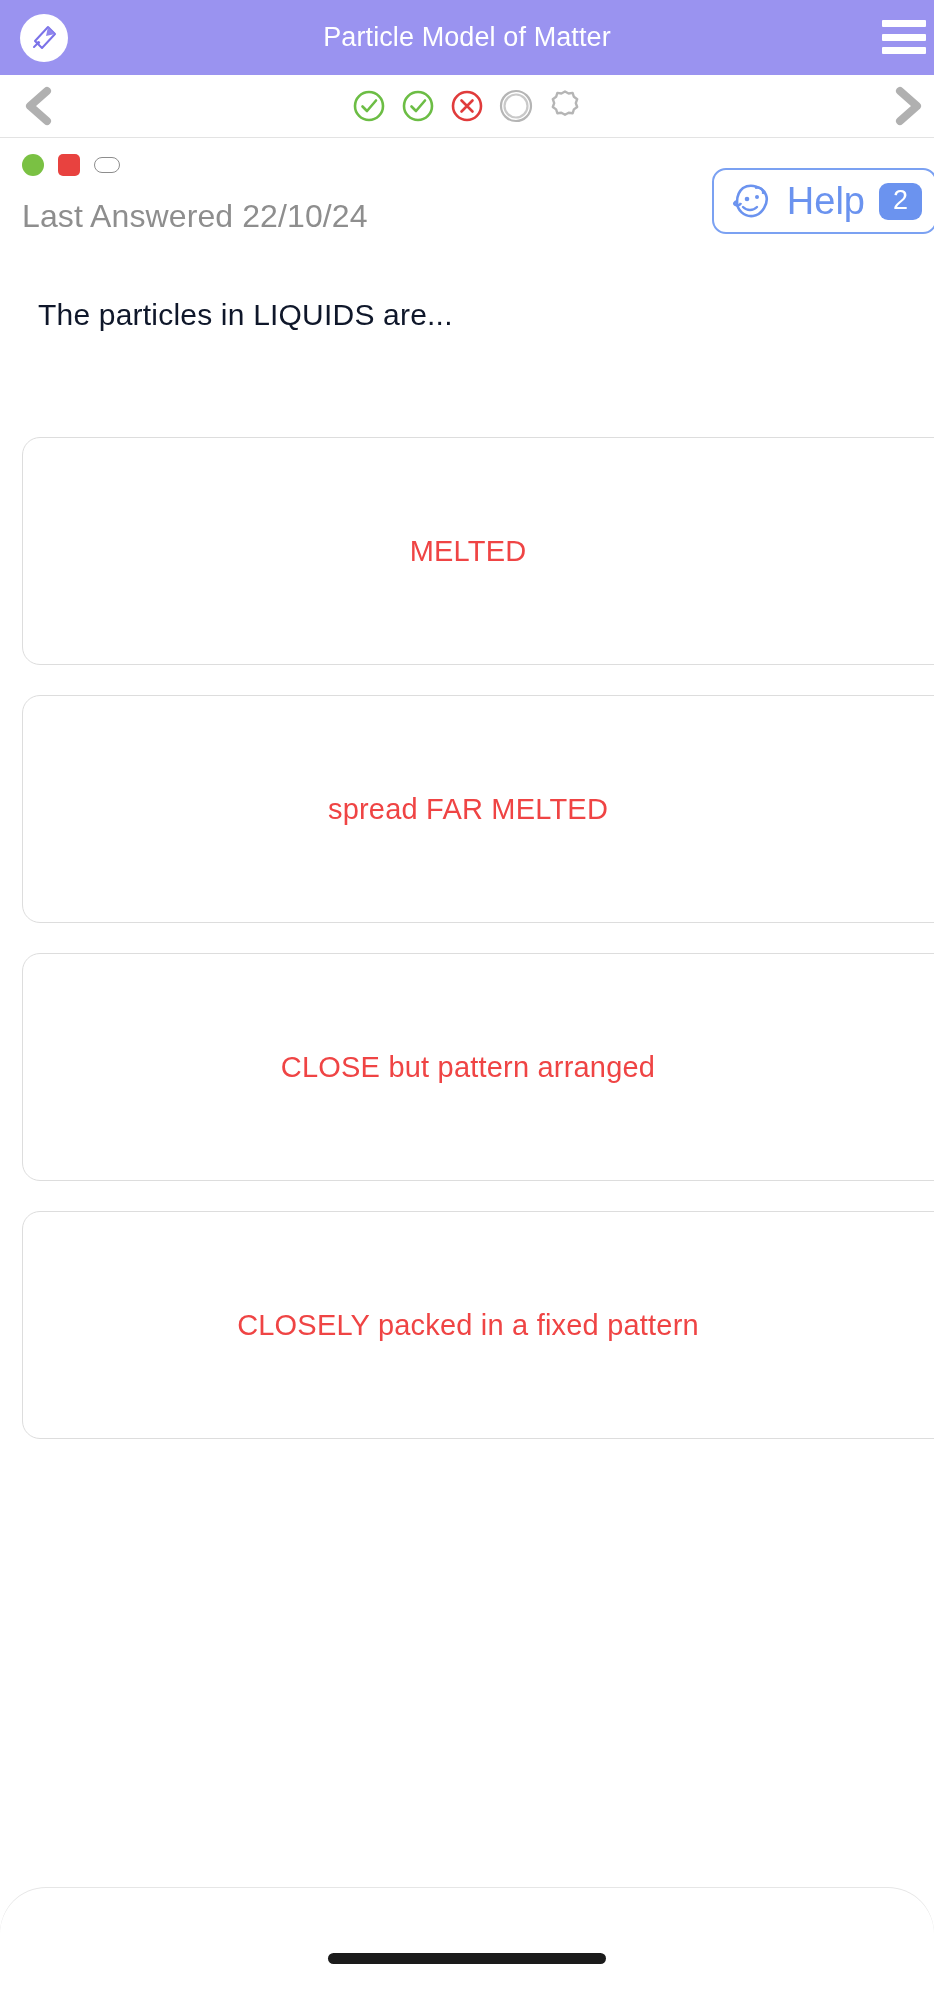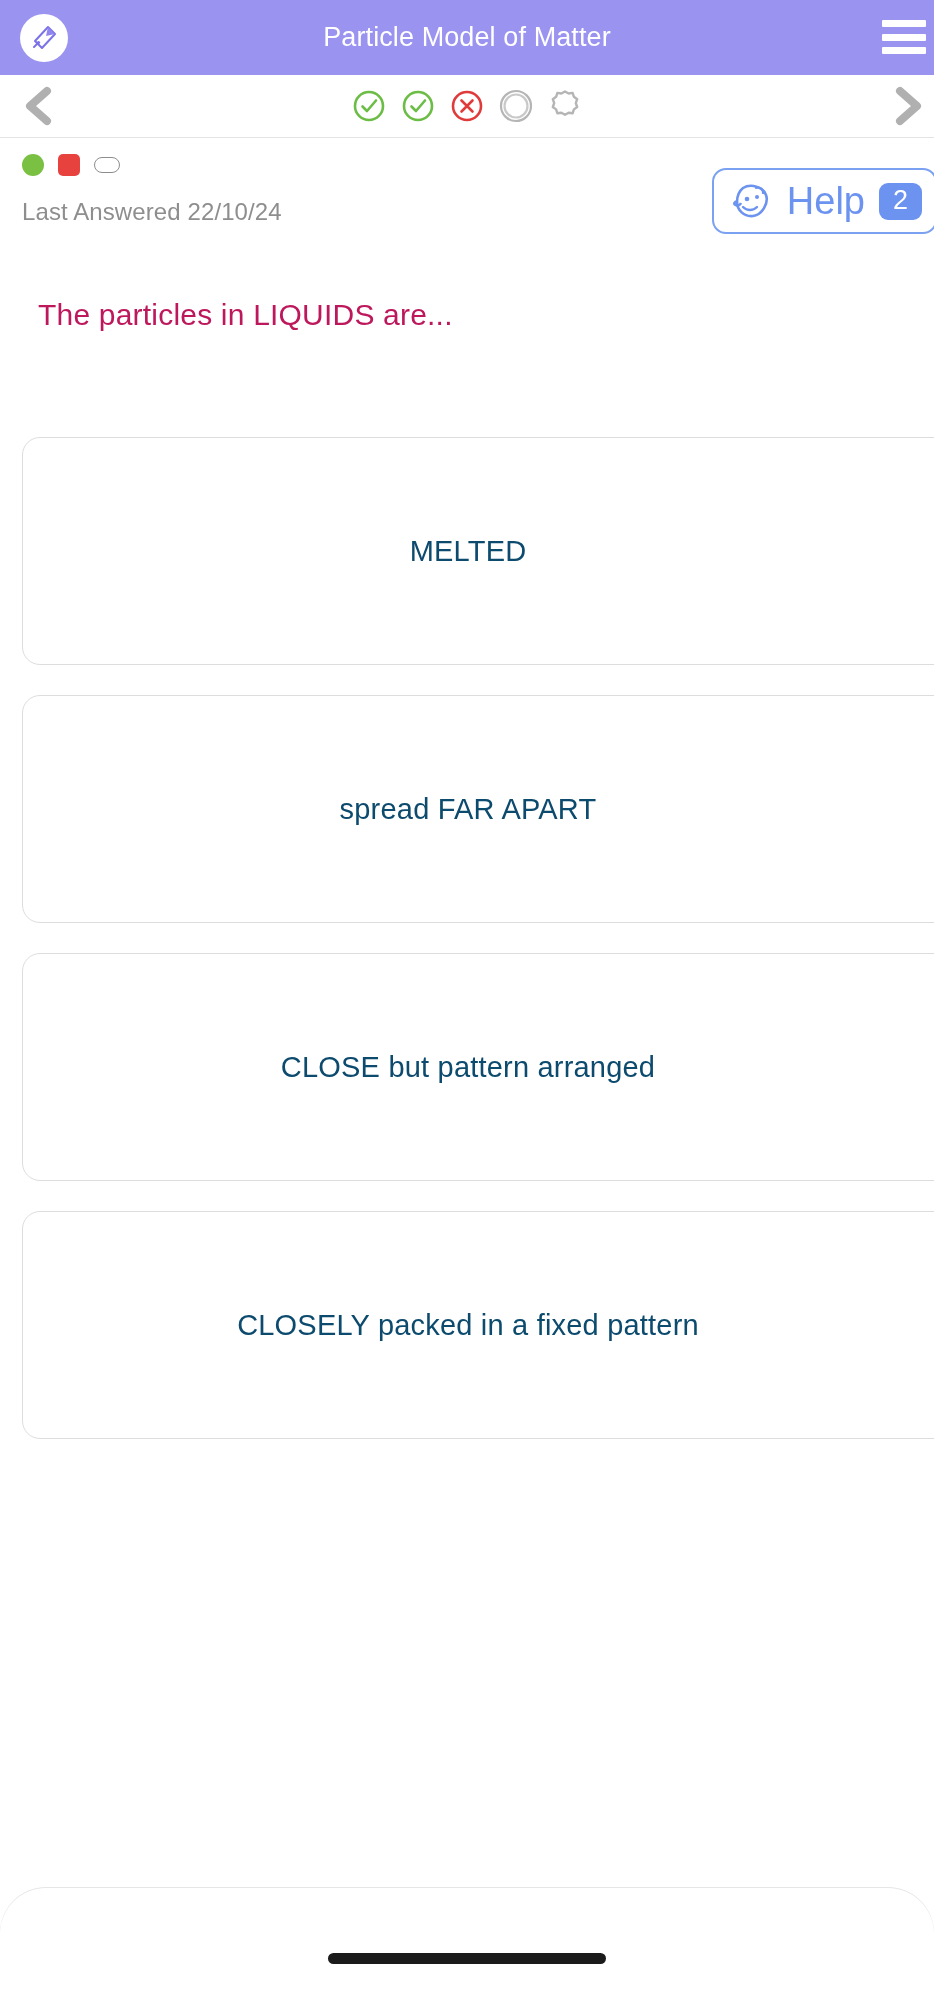--- a/index.html
+++ b/index.html
@@ -122,21 +122,21 @@
     background: #e8423f;
   }
   .dot-empty {
     width: 26px; height: 16px;
     border-radius: 9px;
     border: 1.6px solid #8d8d8d;
     background: #ffffff;
   }
   .last-answered {
     margin-top: 20px;
-    font-size: 24px;
+    font-size: 32px;
     color: #8e8e8e;
     letter-spacing: 0.1px;
   }
 
   .help-btn {
     position: absolute;
     right: -3px;
     top: 30px;
     display: flex;
     align-items: center;
@@ -159,21 +159,21 @@
     font-size: 27px;
     border-radius: 9px;
     padding: 4px 14px 6px;
     line-height: 1;
   }
 
   
   .question {
     padding: 42px 0 0 38px;
     font-size: 30px;
-    color: #be185d;
+    color: #0f172a;
     letter-spacing: 0.2px;
   }
 
   
   .options {
     margin-top: 105px;
     padding-left: 22px;
   }
   .option {
     position: relative;
@@ -182,21 +182,21 @@
     border: 1.6px solid #dddddd;
     border-radius: 18px;
     background: #ffffff;
     display: flex;
     align-items: center;
     justify-content: center;
     margin-bottom: 30px;
   }
   .option-text {
     font-size: 29px;
-    color: #0c4a6e;
+    color: #ef4444;
     text-align: center;
     letter-spacing: 0.2px;
     
     position: absolute;
     left: -22px;
     width: 934px;
   }
 
   
   .bottombar {
@@ -343,21 +343,21 @@
 
   <div class="question">The particles in LIQUIDS are...</div>
 
   <div class="options">
 
     <div class="option">
       <span class="option-text">MELTED</span>
     </div>
 
     <div class="option">
-      <span class="option-text">spread FAR APART</span>
+      <span class="option-text">spread FAR MELTED</span>
     </div>
 
     <div class="option">
       <span class="option-text">CLOSE but pattern arranged</span>
     </div>
 
     <div class="option">
       <span class="option-text">CLOSELY packed in a fixed pattern</span>
     </div>
 

